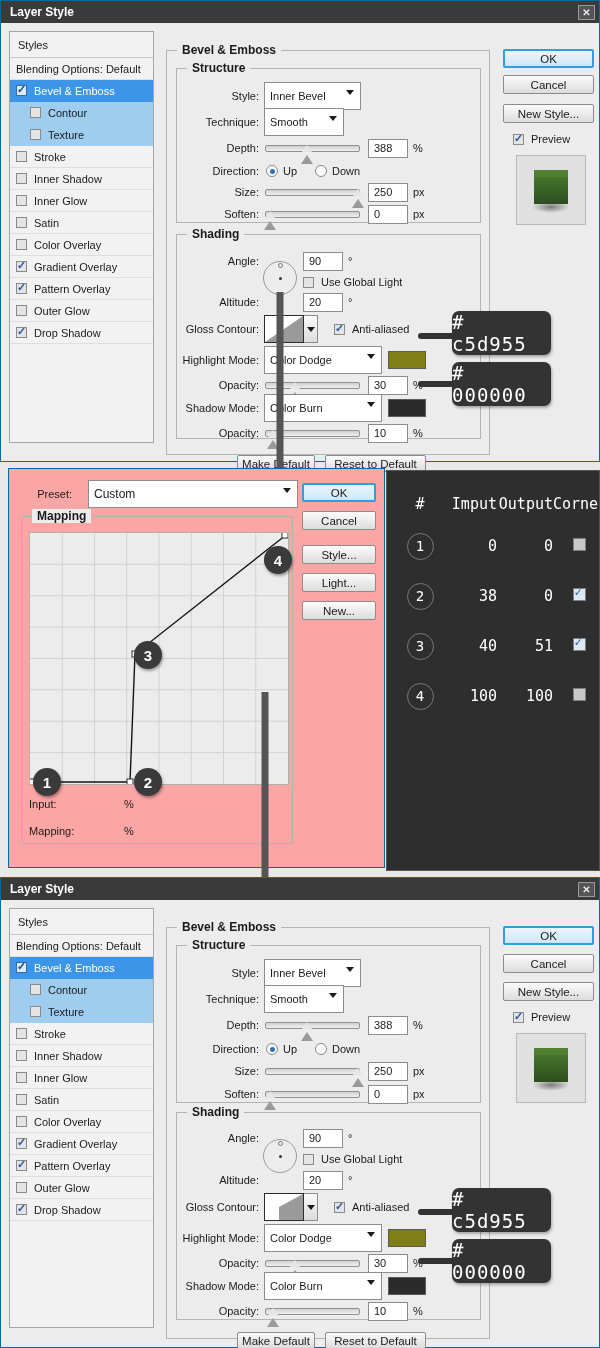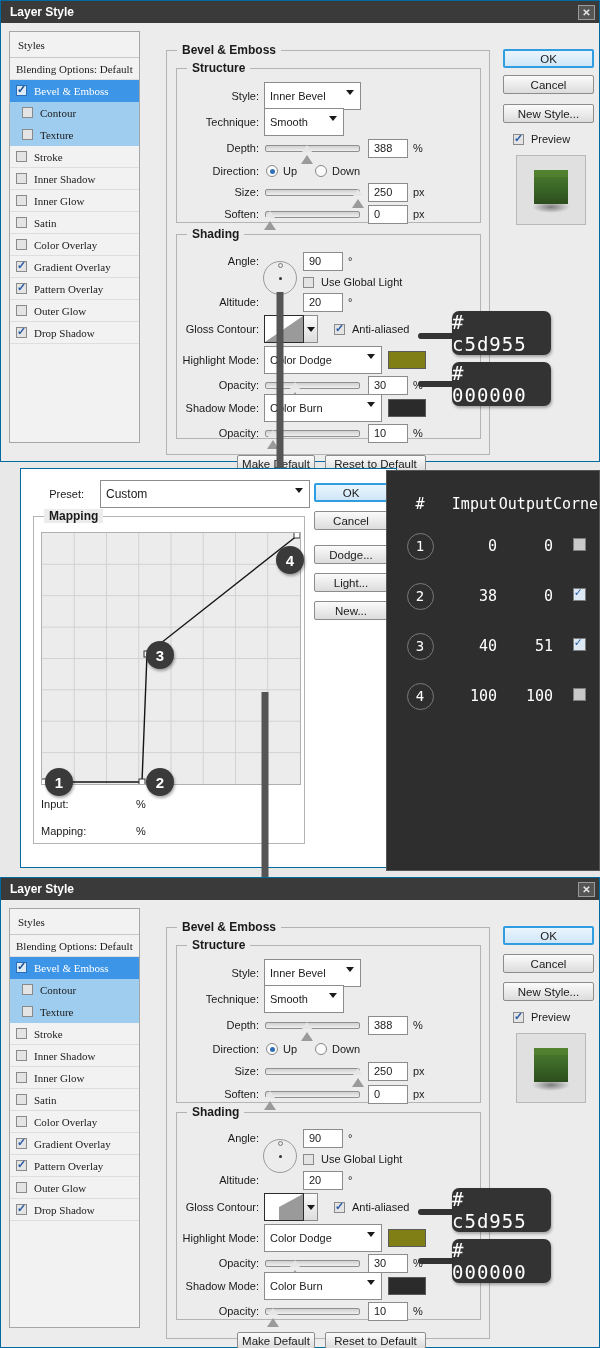--- a/index.html
+++ b/index.html
@@ -23,33 +23,33 @@
   .titlebar .spacer { flex: 1; }
   .close-btn {
     width: 17px; height: 15px; background: #555; border: 1px solid #9a9a9a;
     color: #e8e8e8; font-size: 10px; line-height: 13px; text-align: center;
     font-family: "Liberation Sans", sans-serif;
   }
   .dialog-body { position: relative; padding: 8px; }
 
   
   .styles-panel {
-    position: absolute; left: 8px; top: 8px; width: 131px; height: 412px;
-    background: #f2f2f2; border: 1px solid #a6a6a6; font-family: Liberation Serif, serif;
+    position: absolute; left: 8px; top: 8px; width: 145px; height: 412px;
+    background: #f2f2f2; border: 1px solid #a6a6a6;
   }
   .styles-head {
     height: 26px; line-height: 26px; padding-left: 8px;
     font-size: 11px; border-bottom: 1px solid #c9c9c9; background: #f2f2f2;
   }
   .style-row {
     height: 22px; display: flex; align-items: center; padding-left: 6px;
     border-bottom: 1px solid #dedede; font-size: 11px; background: #f2f2f2;
   }
   .style-row.sel { background: #3d95e8; color: #ffffff; border-bottom-color: #3d95e8; }
-  .style-row.sub { background: #9fcdf0; padding-left: 12px; border-bottom-color: #9fcdf0; }
+  .style-row.sub { background: #9fcdf0; padding-left: 20px; border-bottom-color: #9fcdf0; }
   .style-row .lbl { white-space: nowrap; }
   .cb {
     width: 11px; height: 11px; border: 1px solid #8a8a8a; background: #e4e4e4;
     margin-right: 7px; flex: 0 0 auto; position: relative;
   }
   .cb.on::after {
     content: "\2713"; position: absolute; left: 0px; top: -3px;
     font-size: 11px; color: #2b5ea8; font-weight: bold;
   }
   .style-row.sel .cb { background: #dceaf8; border-color: #2a6fb5; }
@@ -448,21 +448,21 @@
   <div class="callout-line" style="left:418px; top:333px; width:60px;"></div>
   <div class="callout" style="left:452px; top:311px; width:99px; height:44px;"># c5d955</div>
   <div class="callout-line" style="left:418px; top:381px; width:60px;"></div>
   <div class="callout" style="left:452px; top:362px; width:99px; height:44px;"># 000000</div>
 
   <svg class="big-arrow" style="left:264px; top:292px; width:32px; height:260px;">
     <line x1="16" y1="0" x2="16" y2="228" stroke="#555" stroke-width="7"></line>
     <polygon points="2,222 30,222 16,256" fill="#555"></polygon>
   </svg>
 
-  <div class="dialog" style="left:20px; top:468px; width:377px; height:400px; background:#ffffff;text-decoration:underline;">
+  <div class="dialog" style="left:8px; top:468px; width:377px; height:400px; background:#fca5a5;text-decoration:underline;">
     <div class="dialog-body" style="height:398px;">
 
       <div class="row" style="left:17px; top:15px;">
         <span class="flabel" style="width:46px;">Preset:</span>
         <span class="select" style="width:210px; margin-left:16px; font-size:12px;">
           <span>Custom</span>
           <span class="arr"></span>
         </span>
       </div>
 
@@ -506,21 +506,21 @@
         <span style="width:95px;">Input:</span>
         <span>%</span>
       </div>
       <div class="row" style="left:20px; top:352px;">
         <span style="width:95px;">Mapping:</span>
         <span>%</span>
       </div>
 
       <div class="btn primary" style="position:absolute; left:293px; top:14px; width:74px; height:19px;">OK</div>
       <div class="btn" style="position:absolute; left:293px; top:42px; width:74px; height:19px;">Cancel</div>
-      <div class="btn" style="position:absolute; left:293px; top:76px; width:74px; height:19px;">Dodge...</div>
+      <div class="btn" style="position:absolute; left:293px; top:76px; width:74px; height:19px;">Style...</div>
       <div class="btn" style="position:absolute; left:293px; top:104px; width:74px; height:19px;">Light...</div>
       <div class="btn" style="position:absolute; left:293px; top:132px; width:74px; height:19px;">New...</div>
     </div>
   </div>
 
   <div class="datapanel" style="left:386px; top:470px; width:214px; height:401px; padding:16px 8px;">
     <div class="dp-head" style="height:34px;">
       <span class="dp-c0">#</span>
       <span class="dp-c1">Imput</span>
       <span class="dp-c2">Output</span>

